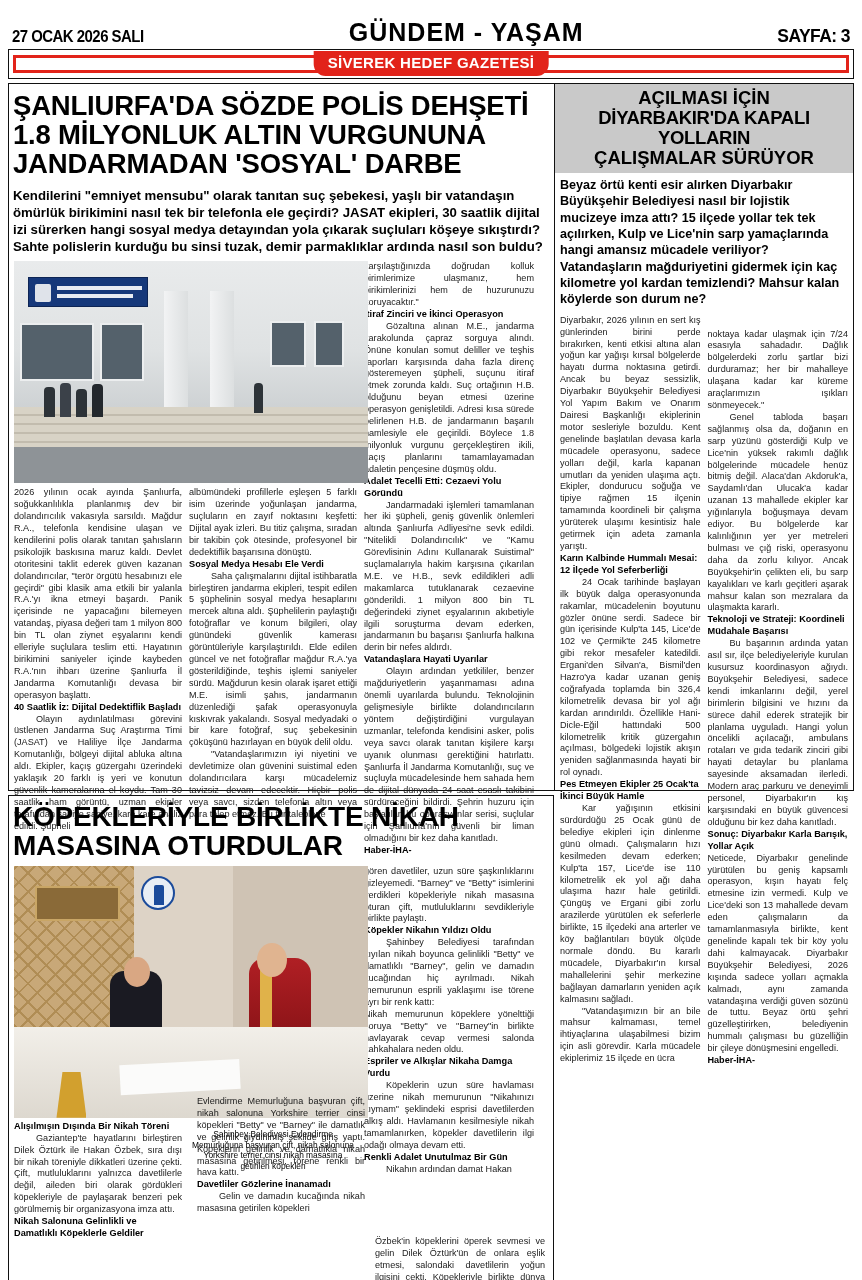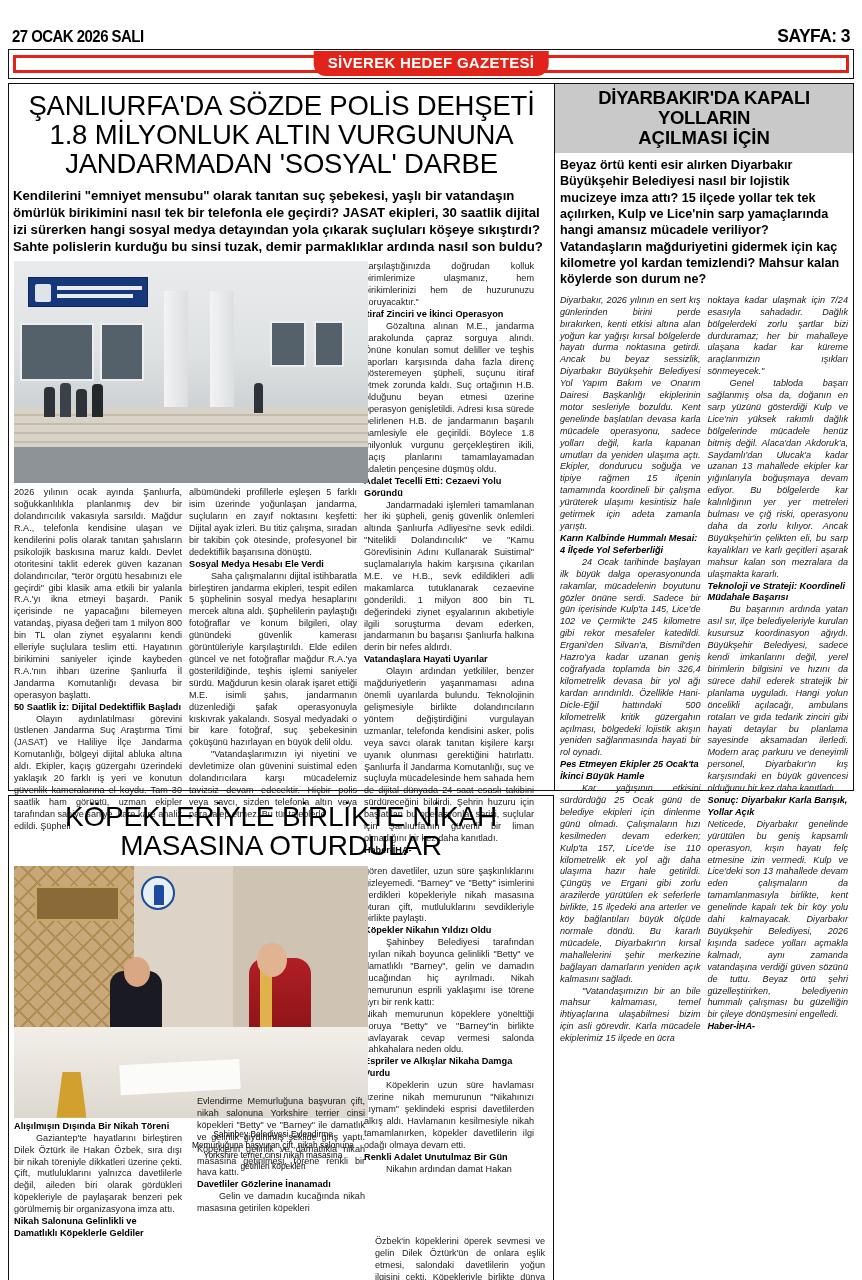--- a/index.html
+++ b/index.html
@@ -41,21 +41,21 @@
     padding:3px 14px 5px 14px; letter-spacing:0.3px;
     border-radius: 0 0 12px 12px;
     white-space:nowrap;
   }
 
   
   .frame { border:1.5px solid #111; margin-top:4px; position:relative; }
 
   
   .headline {
-    text-align:center; font-weight:normal; line-height:1.05;
+    text-align:left; font-weight:bold; line-height:1.05;
     letter-spacing:-0.2px;
   }
   .headline-main { font-size:27.5px; padding:8px 4px 4px 4px; }
   .headline-bottom { font-size:28px; padding:6px 4px 3px 4px; }
 
   .lead {
     font-size:13.2px; font-weight:bold; line-height:1.3; padding:4px 6px 4px 4px;
     text-align:left;
   }
   .lead-bottom { font-size:13.4px; }
@@ -132,20 +132,21 @@
   .pw-papers { position:absolute; left:30%; bottom:10%; width:34%; height:12%; background:#fbfbfa; transform:rotate(-3deg); }
   .pw-stand { position:absolute; left:12%; bottom:0; width:30px; height:46px; background:#d2a02e; clip-path:polygon(20% 0,80% 0,100% 100%,0 100%); }
 </style>
 </head>
 <body>
 
 <div class="page">
 
   <div class="masthead">
     <div class="mh-date">27 OCAK 2026 SALI</div>
+    <div class="mh-title">GÜNDEM - YAŞAM</div>
     <div class="mh-page">SAYFA: 3</div>
   </div>
 
   <div class="banner-wrap">
     <div class="banner-bar"></div>
     <div class="banner-badge">SİVEREK HEDEF GAZETESİ</div>
   </div>
 
   <div class="frame" style="display:flex; height:708px;">
 
@@ -174,21 +175,21 @@
             <div class="pp-ground"></div>
             <div class="pp-people">
               <div class="pp-p" style="height:30px;"></div>
               <div class="pp-p" style="height:34px; background:#3b4149;"></div>
               <div class="pp-p" style="height:28px;"></div>
               <div class="pp-p" style="height:33px; background:#23282d;"></div>
             </div>
             <div class="pp-p" style="position:absolute; bottom:70px; left:240px; height:30px; width:9px;"></div>
           </div>
           <p class="body">2026 yılının ocak ayında Şanlıurfa, soğukkanlılıkla planlanmış dev bir dolandırıcılık vakasıyla sarsıldı. Mağdur R.A., telefonla kendisine ulaşan ve kendilerini polis olarak tanıtan şahısların psikolojik baskısına maruz kaldı. Devlet otoritesini taklit ederek güven kazanan dolandırıcılar, "terör örgütü hesabınızı ele geçirdi" gibi klasik ama etkili bir yalanla R.A.'yı ikna etmeyi başardı. Panik içerisinde ne yapacağını bilemeyen vatandaş, piyasa değeri tam 1 milyon 800 bin TL olan ziynet eşyalarını kendi elleriyle suçlulara teslim etti. Hayatının birikimini saniyeler içinde kaybeden R.A.'nın ihbarı üzerine Şanlıurfa İl Jandarma Komutanlığı devasa bir operasyon başlattı.</p>
-          <h4 class="sub">50 Saatlik İz: Dijital Dedektiflik Başladı</h4>
+          <h4 class="sub">40 Saatlik İz: Dijital Dedektiflik Başladı</h4>
           <p class="body indent">Olayın aydınlatılması görevini üstlenen Jandarma Suç Araştırma Timi (JASAT) ve Haliliye İlçe Jandarma Komutanlığı, bölgeyi dijital abluka altına aldı. Ekipler, kaçış güzergahı üzerindeki yaklaşık 20 farklı iş yeri ve konutun güvenlik kameralarına el koydu. Tam 30 saatlik ham görüntü, uzman ekipler tarafından saniye saniye, kare kare analiz edildi. Şüpheli</p>
         </div>
 
         <div class="col" style="width:168px; flex:0 0 168px;">
           <div style="height:226px;"></div>
           <p class="body">albümündeki profillerle eşleşen 5 farklı isim üzerinde yoğunlaşan jandarma, suçluların en zayıf noktasını keşfetti: Dijital ayak izleri. Bu titiz çalışma, sıradan bir takibin çok ötesinde, profesyonel bir dedektiflik başarısına dönüştü.</p>
           <h4 class="sub">Sosyal Medya Hesabı Ele Verdi</h4>
           <p class="body indent">Saha çalışmalarını dijital istihbaratla birleştiren jandarma ekipleri, tespit edilen 5 şüphelinin sosyal medya hesaplarını mercek altına aldı. Şüphelilerin paylaştığı fotoğraflar ve konum bilgileri, olay günündeki güvenlik kamerası görüntüleriyle karşılaştırıldı. Elde edilen güncel ve net fotoğraflar mağdur R.A.'ya gösterildiğinde, teşhis işlemi saniyeler sürdü. Mağdurun kesin olarak işaret ettiği M.E. isimli şahıs, jandarmanın düzenlediği şafak operasyonuyla kıskıvrak yakalandı. Sosyal medyadaki o bir kare fotoğraf, suç şebekesinin çöküşünü hazırlayan en büyük delil oldu.</p>
           <p class="body indent">"Vatandaşlarımızın iyi niyetini ve devletimize olan güvenini suistimal eden dolandırıcılara karşı mücadelemiz tavizsiz devam edecektir. Hiçbir polis veya savcı, sizden telefonla altın veya para talep etmez. Bu tür taleplerle</p>
         </div>
@@ -201,39 +202,40 @@
           <p class="body indent">Jandarmadaki işlemleri tamamlanan her iki şüpheli, geniş güvenlik önlemleri altında Şanlıurfa Adliyesi'ne sevk edildi. "Nitelikli Dolandırıcılık" ve "Kamu Görevlisinin Adını Kullanarak Suistimal" suçlamalarıyla hakim karşısına çıkarılan M.E. ve H.B., sevk edildikleri adli makamlarca tutuklanarak cezaevine gönderildi. 1 milyon 800 bin TL değerindeki ziynet eşyalarının akıbetiyle ilgili soruşturma devam ederken, jandarmanın bu başarısı Şanlıurfa halkına derin bir nefes aldırdı.</p>
           <h4 class="sub">Vatandaşlara Hayati Uyarılar</h4>
           <p class="body indent">Olayın ardından yetkililer, benzer mağduriyetlerin yaşanmaması adına önemli uyarılarda bulundu. Teknolojinin gelişmesiyle birlikte dolandırıcıların yöntem değiştirdiğini vurgulayan uzmanlar, telefonda kendisini asker, polis veya savcı olarak tanıtan kişilere karşı uyanık olunması gerektiğini hatırlattı. Şanlıurfa İl Jandarma Komutanlığı, suç ve suçluyla mücadelesinde hem sahada hem de dijital dünyada 24 saat esaslı takibini sürdüreceğini bildirdi. Şehrin huzuru için başlatılan bu operasyonlar serisi, suçlular için Şanlıurfa'nın güvenli bir liman olmadığını bir kez daha kanıtladı.</p>
           <p class="src">Haber-İHA-</p>
         </div>
       </div>
     </div>
 
     <div style="flex:1; display:flex; flex-direction:column;">
       <div style="background:#c9c9c9; text-align:center; padding:4px 4px 5px 4px;">
+        <div style="font-weight:bold; font-size:18.5px; line-height:1.08;">AÇILMASI İÇİN</div>
         <div style="font-weight:bold; font-size:18.5px; line-height:1.08; letter-spacing:-0.3px;">DİYARBAKIR'DA KAPALI YOLLARIN</div>
-        <div style="font-weight:bold; font-size:18.5px; line-height:1.08;">AÇILMASI İÇİN</div>
+        <div style="font-weight:bold; font-size:18.5px; line-height:1.08;">ÇALIŞMALAR SÜRÜYOR</div>
       </div>
       <div class="lead" style="font-size:12.6px; padding:4px 5px;">Beyaz örtü kenti esir alırken Diyarbakır Büyükşehir Belediyesi nasıl bir lojistik mucizeye imza attı? 15 ilçede yollar tek tek açılırken, Kulp ve Lice'nin sarp yamaçlarında hangi amansız mücadele veriliyor? Vatandaşların mağduriyetini gidermek için kaç kilometre yol kardan temizlendi? Mahsur kalan köylerde son durum ne?</div>
 
       <div class="photo photo-snow" style="margin:0 5px;">
         <div class="ps-sky"></div>
         <div class="ps-mtn"></div>
         <div class="ps-snowfield"></div>
         <div class="ps-road"></div>
         <div class="ps-bank-l"></div>
         <div class="ps-bank-r"></div>
 
       </div>
 
-      <div class="cols" style="padding:3px 5px 4px 5px; flex:1; align-items:flex-start;font-style:italic;">
+      <div class="cols" style="padding:3px 5px 4px 5px; flex:1; align-items:flex-end;">
         <div class="col">
           <p class="body">Diyarbakır, 2026 yılının en sert kış günlerinden birini perde bırakırken, kenti etkisi altına alan yoğun kar yağışı kırsal bölgelerde hayatı durma noktasına getirdi. Ancak bu beyaz sessizlik, Diyarbakır Büyükşehir Belediyesi Yol Yapım Bakım ve Onarım Dairesi Başkanlığı ekiplerinin motor sesleriyle bozuldu. Kent genelinde başlatılan devasa karla mücadele operasyonu, sadece yolları değil, karla kapanan umutları da yeniden ulaşıma açtı. Ekipler, dondurucu soğuğa ve tipiye rağmen 15 ilçenin tamamında koordineli bir çalışma yürüterek ulaşımı kesintisiz hale getirmek için adeta zamanla yarıştı.</p>
-          <h4 class="sub">Karın Kalbinde Hummalı Mesai: 4 İlçede Yol Seferberliği</h4>
+          <h4 class="sub">Karın Kalbinde Hummalı Mesai: 12 İlçede Yol Seferberliği</h4>
           <p class="body indent">24 Ocak tarihinde başlayan ilk büyük dalga operasyonunda rakamlar, mücadelenin boyutunu gözler önüne serdi. Sadece bir gün içerisinde Kulp'ta 145, Lice'de 102 ve Çermik'te 245 kilometre gibi rekor mesafeler katedildi. Ergani'den Silvan'a, Bismil'den Hazro'ya kadar uzanan geniş coğrafyada toplamda bin 326,4 kilometrelik devasa bir yol ağı kardan arındırıldı. Özellikle Hani-Dicle-Eğil hattındaki 500 kilometrelik kritik güzergahın açılması, bölgedeki lojistik akışın yeniden sağlanmasında hayati bir rol oynadı.</p>
           <h4 class="sub">Pes Etmeyen Ekipler 25 Ocak'ta İkinci Büyük Hamle</h4>
           <p class="body indent">Kar yağışının etkisini sürdürdüğü 25 Ocak günü de belediye ekipleri için dinlenme günü olmadı. Çalışmaların hızı kesilmeden devam ederken; Kulp'ta 157, Lice'de ise 110 kilometrelik ek yol ağı daha ulaşıma hazır hale getirildi. Çüngüş ve Ergani gibi zorlu arazilerde yürütülen ek seferlerle birlikte, 15 ilçedeki ana arterler ve köy bağlantıları büyük ölçüde normale döndü. Bu kararlı mücadele, Diyarbakır'ın kırsal mahallelerini şehir merkezine bağlayan damarların yeniden açık kalmasını sağladı.</p>
           <p class="body indent">"Vatandaşımızın bir an bile mahsur kalmaması, temel ihtiyaçlarına ulaşabilmesi bizim için asli görevdir. Karla mücadele ekiplerimiz 15 ilçede en ücra</p>
         </div>
         <div class="col">
           <p class="body">noktaya kadar ulaşmak için 7/24 esasıyla sahadadır. Dağlık bölgelerdeki zorlu şartlar bizi durduramaz; her bir mahalleye ulaşana kadar kar küreme araçlarımızın ışıkları sönmeyecek."</p>
           <p class="body indent">Genel tabloda başarı sağlanmış olsa da, doğanın en sarp yüzünü gösterdiği Kulp ve Lice'nin yüksek rakımlı dağlık bölgelerinde mücadele henüz bitmiş değil. Alaca'dan Akdoruk'a, Saydamlı'dan Ulucak'a kadar uzanan 13 mahallede ekipler kar yığınlarıyla boğuşmaya devam ediyor. Bu bölgelerde kar kalınlığının yer yer metreleri bulması ve çığ riski, operasyonu daha da zorlu kılıyor. Ancak Büyükşehir'in çelikten eli, bu sarp kayalıkları ve karlı geçitleri aşarak mahsur kalan son mezralara da ulaşmakta kararlı.</p>
           <h4 class="sub">Teknoloji ve Strateji: Koordineli Müdahale Başarısı</h4>
           <p class="body indent">Bu başarının ardında yatan asıl sır, ilçe belediyeleriyle kurulan kusursuz koordinasyon ağıydı. Büyükşehir Belediyesi, sadece kendi imkanlarını değil, yerel birimlerin bilgisini ve hızını da sürece dahil ederek stratejik bir planlama uyguladı. Hangi yolun öncelikli açılacağı, ambulans rotaları ve gıda tedarik zinciri gibi hayati detaylar bu planlama sayesinde aksamadan ilerledi. Modern araç parkuru ve deneyimli personel, Diyarbakır'ın kış karşısındaki en büyük güvencesi olduğunu bir kez daha kanıtladı.</p>

